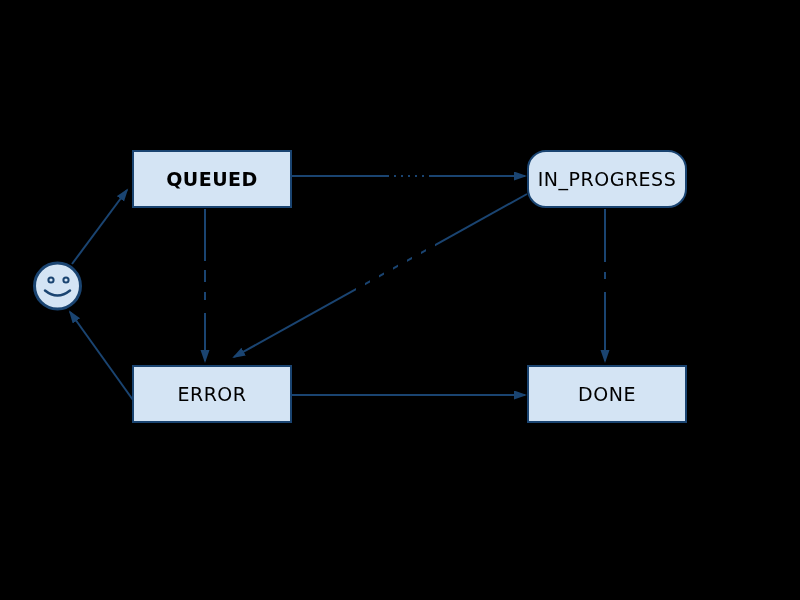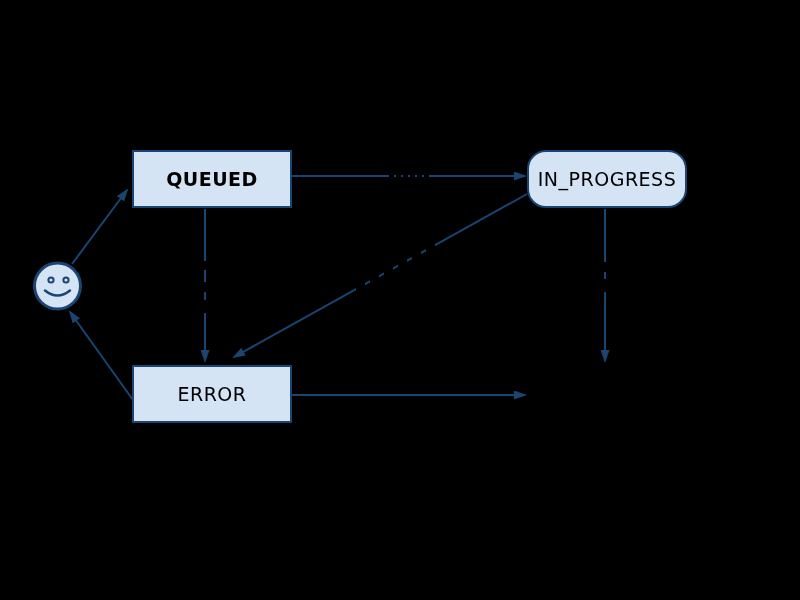--- a/index.html
+++ b/index.html
@@ -97,14 +97,17 @@
   </div>
 
   <div class="node" id="node-in-progress">
     <span>IN_PROGRESS</span>
   </div>
 
   <div class="node" id="node-error">
     <span>ERROR</span>
   </div>
 
+  <div class="node" id="node-done">
+    <span>DONE</span>
+  </div>
 
 </div>
 
 </body></html>

